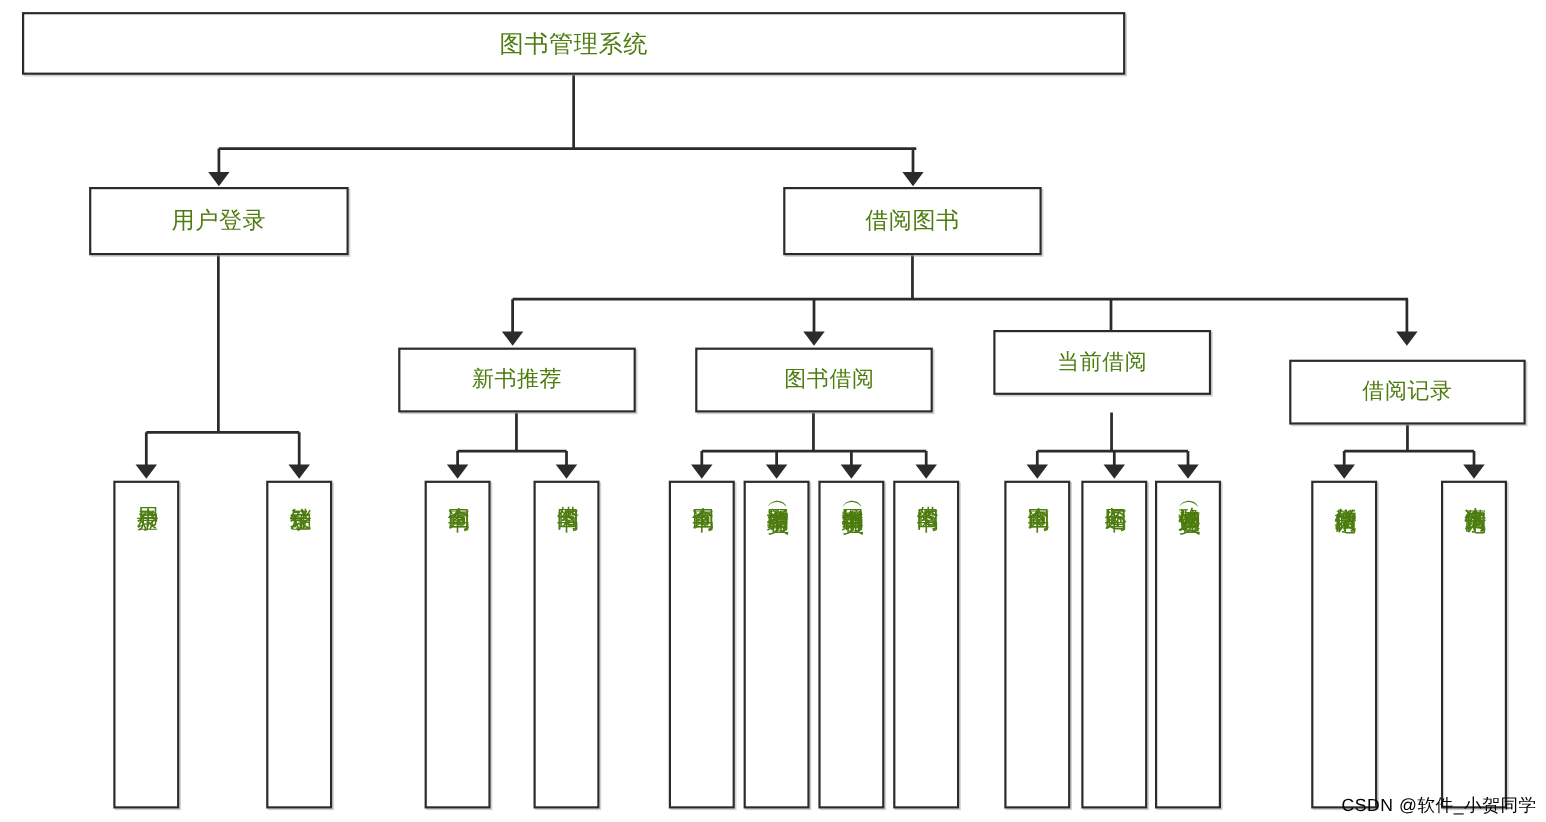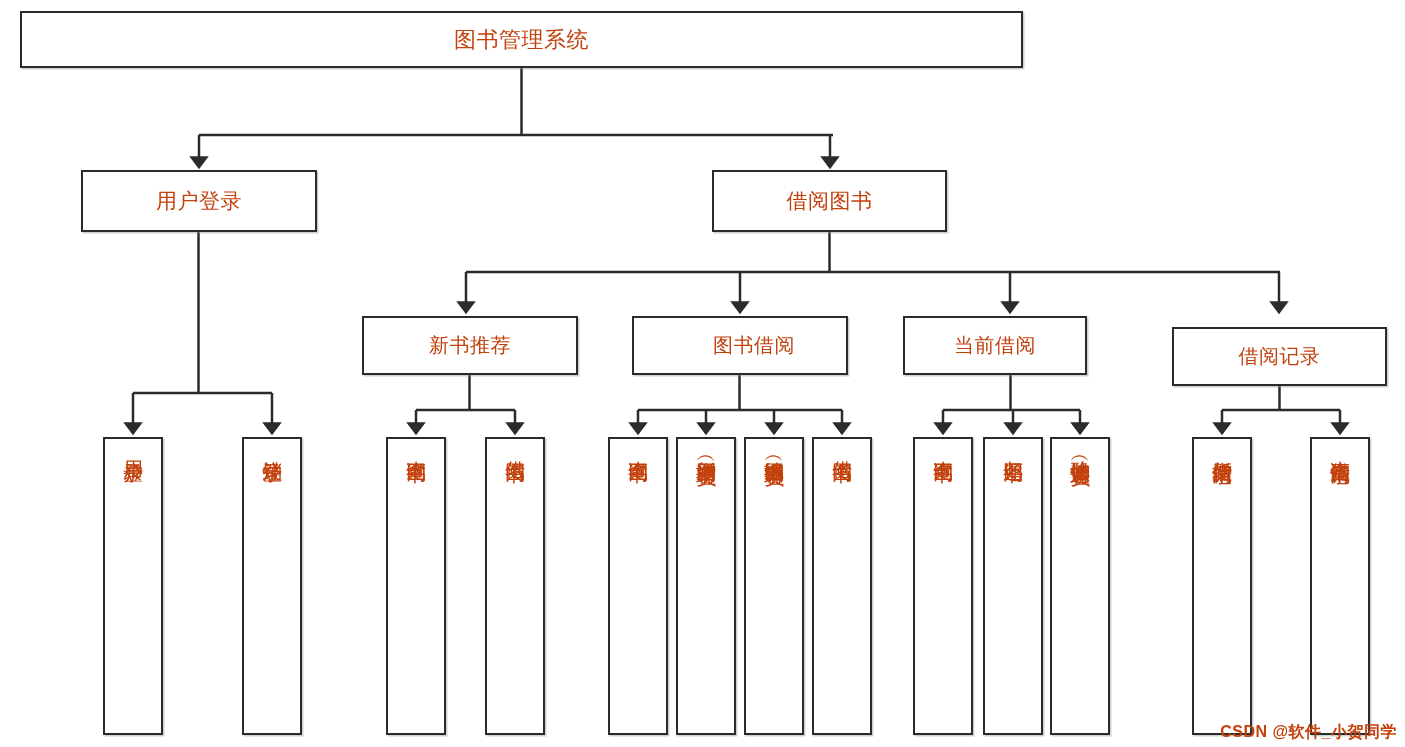--- a/index.html
+++ b/index.html
@@ -30,21 +30,21 @@
   }
   .node {
     position: absolute;
     box-sizing: border-box;
     background: #ffffff;
     border: 2.5px solid #2b2b2b;
     box-shadow: 1.5px 1.5px 0 rgba(150,150,150,0.45);
     display: flex;
     align-items: center;
     justify-content: center;
-    color: #c2410c;
+    color: #4d7c0f;
   }
   .node .label {
     text-align: center;
     line-height: 1.15;
     letter-spacing: 0.5px;
   }
   .node.level0 .label { font-size: 22px; }
   .node.level1 .label { font-size: 21px; }
   .node.level2 .label { font-size: 20px; }
   .node.leaf {
@@ -58,24 +58,23 @@
     font-size: 20px;
     line-height: 1.28;
     letter-spacing: 1px;
     white-space: nowrap;
   }
   .watermark {
     position: absolute;
     right: 8px;
     bottom: 4px;
     font-size: 16px;
-    color: #c2410c;
+    color: #000000;
     letter-spacing: 0.5px;
     white-space: nowrap;
-    font-weight: bold;
   }
 </style>
 </head>
 <body>
 
 <div id="diagram-root">
 
   <svg id="connectors" viewBox="0 0 1405 747" xmlns="http://www.w3.org/2000/svg">
     <defs>
       <marker id="arrowhead" markerWidth="9" markerHeight="9" refX="1.5" refY="4.5" orient="auto" markerUnits="strokeWidth">
@@ -148,21 +147,21 @@
   <div class="node level1" style="left:712px; top:170px; width:235px; height:62px;">
     <span class="label">借阅图书</span>
   </div>
 
   <div class="node level2" style="left:362px; top:316px; width:216px; height:59px;">
     <span class="label">新书推荐</span>
   </div>
   <div class="node level2" style="left:632px; top:316px; width:216px; height:59px;padding-left:28px;">
     <span class="label">图书借阅</span>
   </div>
-  <div class="node level2" style="left:903px; top:316px; width:184px; height:59px;">
+  <div class="node level2" style="left:903px; top:300px; width:198px; height:59px;">
     <span class="label">当前借阅</span>
   </div>
   <div class="node level2" style="left:1172px; top:316px; width:215px; height:59px;margin-top:11px;">
     <span class="label">借阅记录</span>
   </div>
 
   <div class="node leaf" style="left:103px; top:437px; width:60px; height:298px;">
     <span class="label">用户登录</span>
   </div>
   <div class="node leaf" style="left:242px; top:437px; width:60px; height:298px;">

